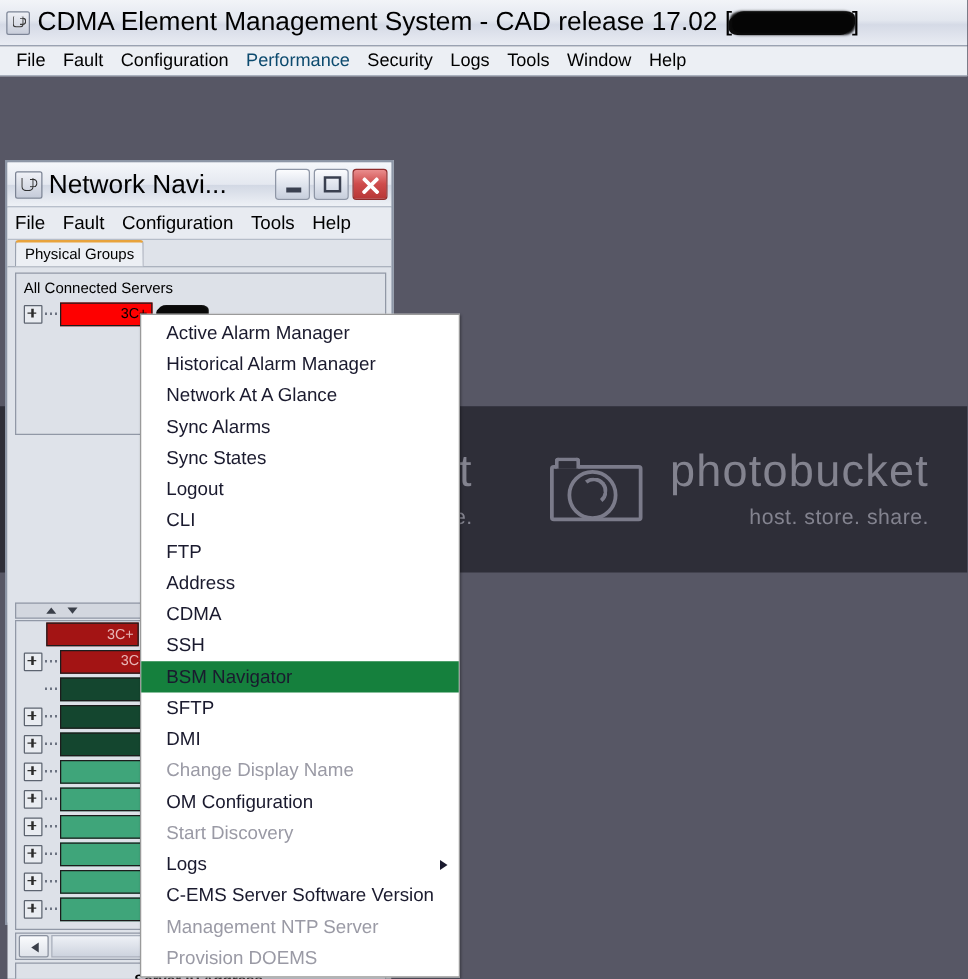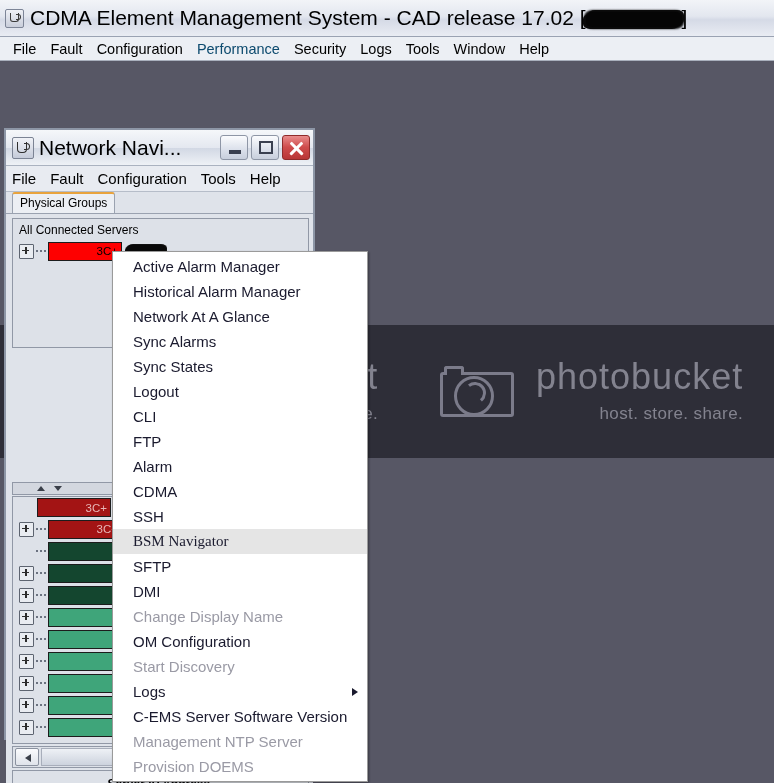--- a/index.html
+++ b/index.html
@@ -256,21 +256,21 @@
   #ctx-menu{
     position:absolute;left:112px;top:189px;width:256px;
     background:#ffffff;border:1px solid #9a9a9a;box-sizing:border-box;
     padding:2px 0;box-shadow:1px 1px 2px rgba(0,0,0,.35);z-index:50;
   }
   .ctx-item{
     height:25px;line-height:25px;padding-left:20px;font-size:15px;color:#1a1a2e;
     white-space:nowrap;cursor:default;position:relative;
   }
   .ctx-item.disabled{color:#9a9aa5;}
-  .ctx-item.selected{background:#e5e5e5;font-family:Liberation Serif, serif;}
+  .ctx-item.selected{background:#15803d;}
   .ctx-item .submenu-arrow{
     position:absolute;right:9px;top:9px;width:0;height:0;
     border-top:4.5px solid transparent;border-bottom:4.5px solid transparent;border-left:6px solid #1a1a2e;
   }
 </style>
 </head>
 <body>
 
 <div id="app-window">
 
@@ -498,21 +498,21 @@
 
     <div id="ctx-menu">
       <div class="ctx-item">Active Alarm Manager</div>
       <div class="ctx-item">Historical Alarm Manager</div>
       <div class="ctx-item">Network At A Glance</div>
       <div class="ctx-item">Sync Alarms</div>
       <div class="ctx-item">Sync States</div>
       <div class="ctx-item">Logout</div>
       <div class="ctx-item">CLI</div>
       <div class="ctx-item">FTP</div>
-      <div class="ctx-item">Alarm</div>
+      <div class="ctx-item">Address</div>
       <div class="ctx-item">CDMA</div>
       <div class="ctx-item">SSH</div>
       <div class="ctx-item selected">BSM Navigator</div>
       <div class="ctx-item">SFTP</div>
       <div class="ctx-item">DMI</div>
       <div class="ctx-item disabled">Change Display Name</div>
       <div class="ctx-item">OM Configuration</div>
       <div class="ctx-item disabled">Start Discovery</div>
       <div class="ctx-item"><span>Logs</span><span class="submenu-arrow"></span></div>
       <div class="ctx-item">C-EMS Server Software Version</div>

